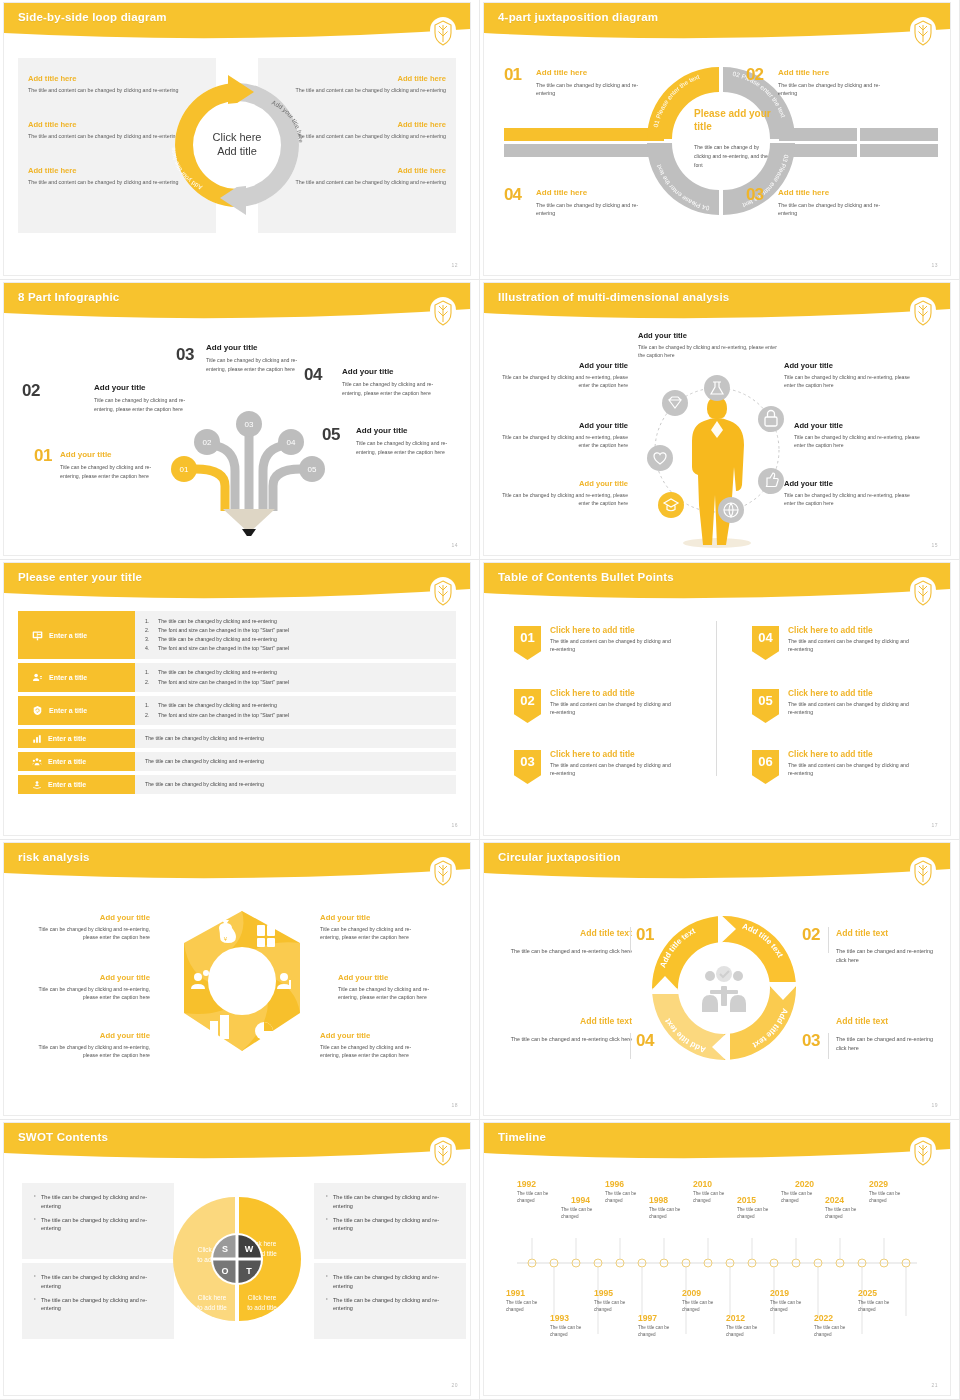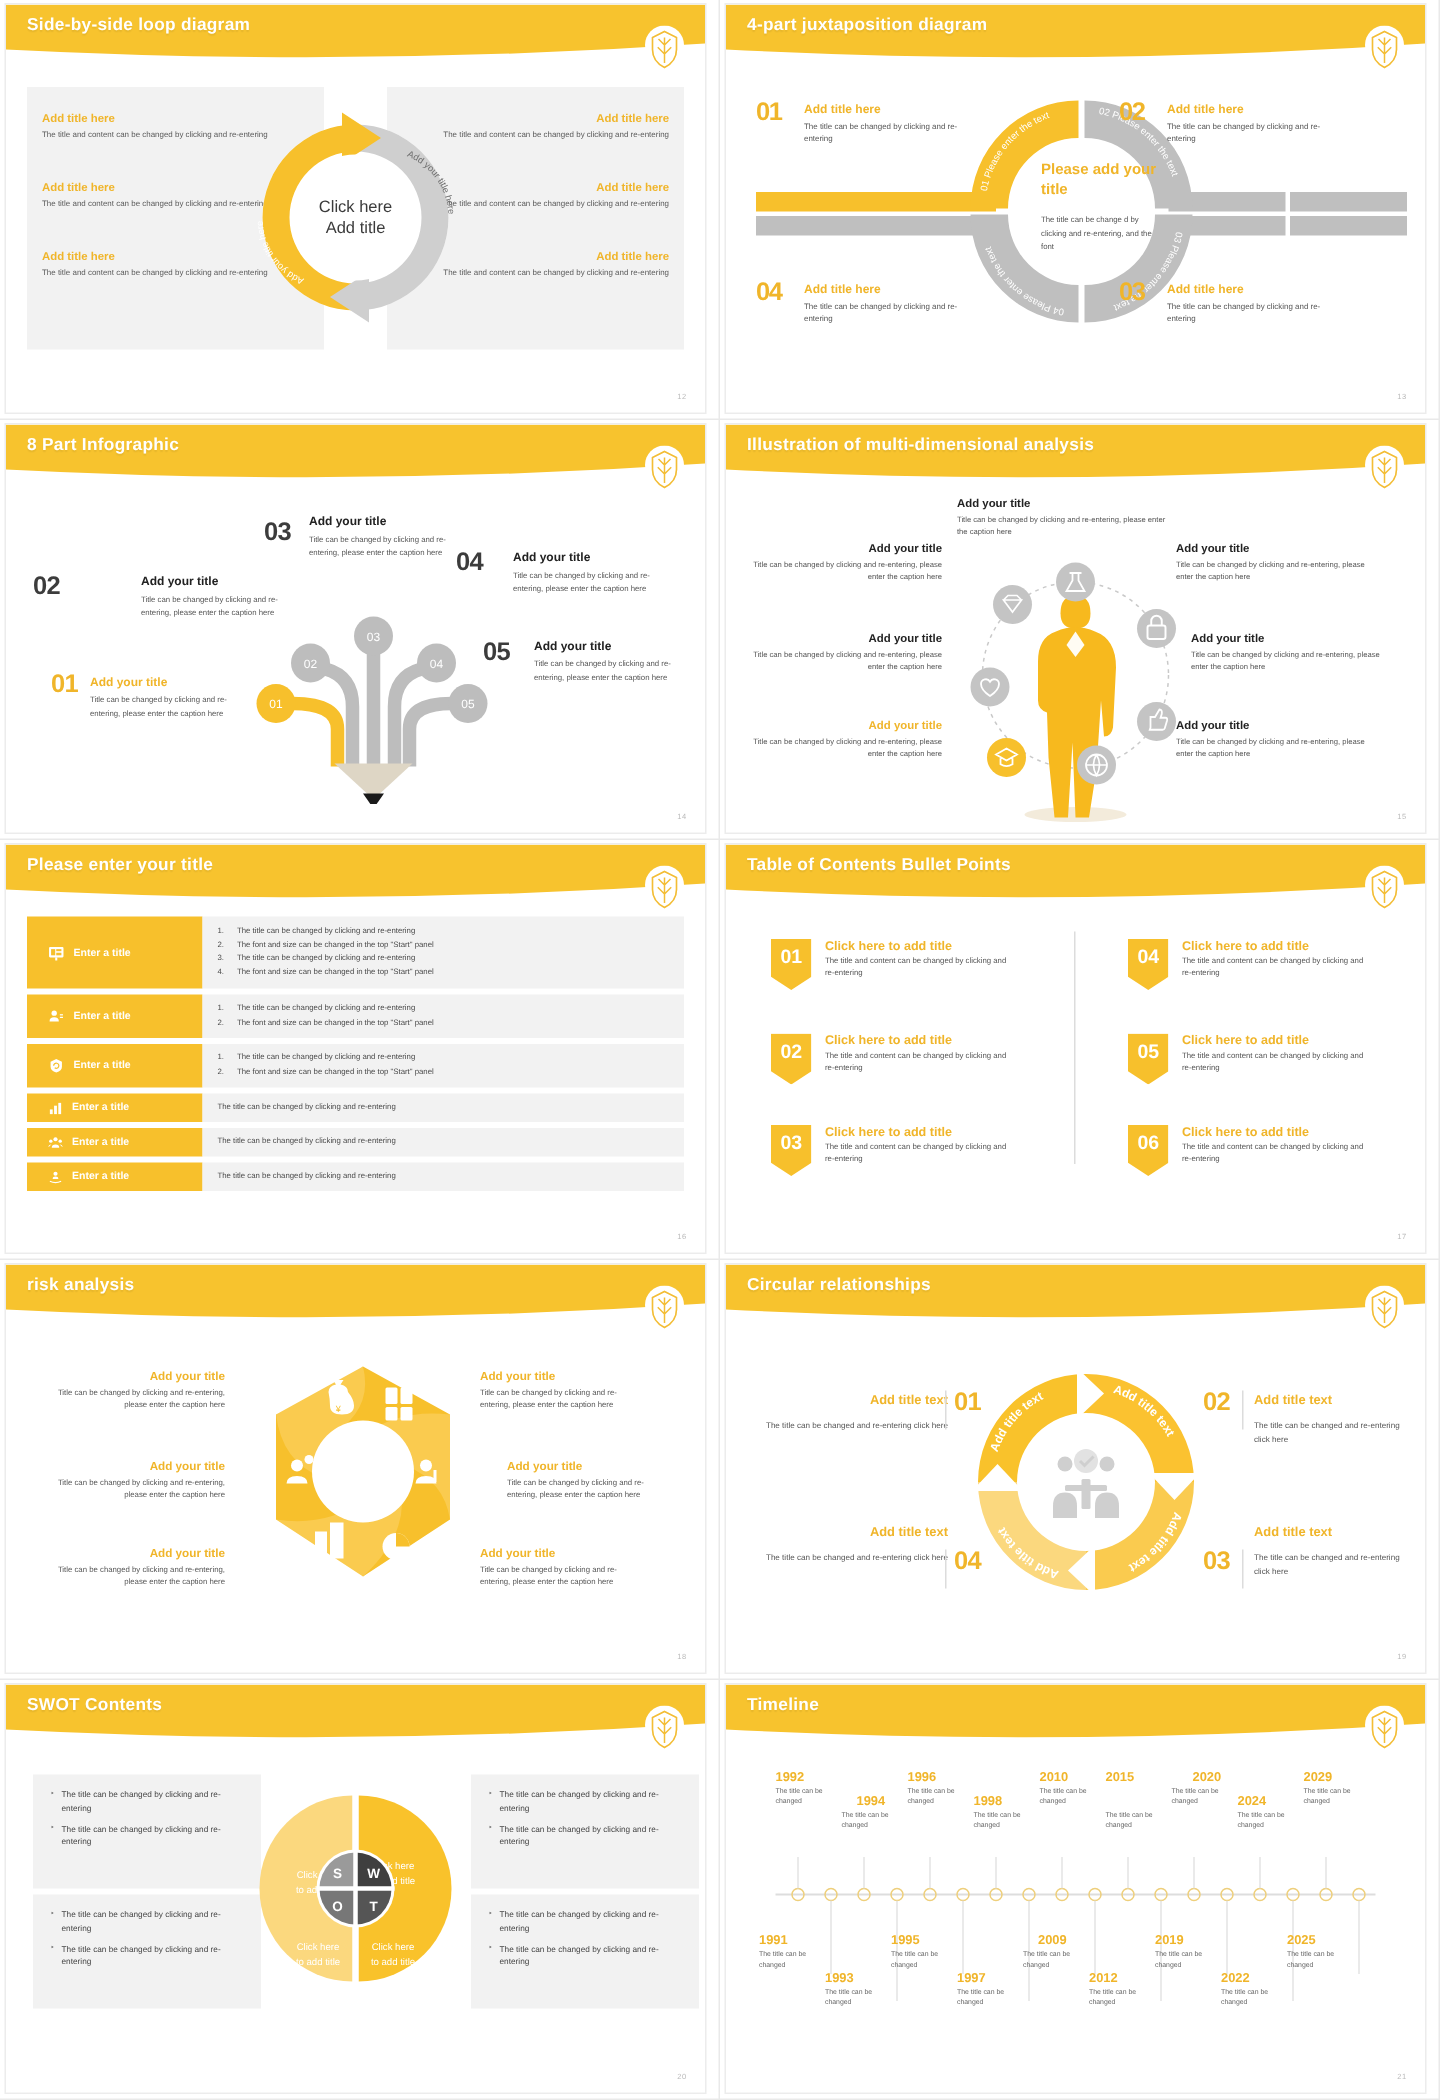--- a/index.html
+++ b/index.html
@@ -632,21 +632,21 @@
   </div>
     </div>
 
   <div class="slide">
       <div class="slide-inner">
     <div class="hdr">
       <svg width="466" height="40" viewBox="0 0 466 40">
             <path d="M0,0 H466 V26 Q233,42 0,30 Z" fill="#F7C32E"></path>
           </svg>
     </div>
-    <div class="hdr-title">Circular relationships</div>
+    <div class="hdr-title">Circular juxtaposition</div>
     <svg class="logo" viewBox="0 0 26 30">
           <circle cx="13" cy="13" r="13" fill="#fff"></circle>
           <path d="M13 4 L21 8 V16 Q21 24 13 28 Q5 24 5 16 V8 Z" fill="none" stroke="#F3BD35" stroke-width="1.1"></path>
           <path d="M13 8 V25 M13 13 L9 9 M13 13 L17 9 M13 19 L8.5 14.5 M13 19 L17.5 14.5" stroke="#F3BD35" stroke-width="1" fill="none"></path>
         </svg>
 
     <svg style="position:absolute;left:160px;top:65px;width:160px;height:160px" viewBox="0 0 160 160">
       <path d="M80 8 A72 72 0 0 1 152 80 L126 80 A46 46 0 0 0 80 34 Z" fill="#FBC230"></path>
       <path d="M152 80 A72 72 0 0 1 80 152 L80 126 A46 46 0 0 0 126 80 Z" fill="#FACB4F"></path>
       <path d="M80 152 A72 72 0 0 1 8 80 L34 80 A46 46 0 0 0 80 126 Z" fill="#FBD87E"></path>
@@ -823,38 +823,38 @@
     <div class="tl-year" style="left:33px; top:56px">1992</div>
     <div class="tl-desc" style="left:33px; top:68px">The title can be changed</div>
     <div class="tl-year" style="left:87px; top:72px">1994</div>
     <div class="tl-desc" style="left:77px; top:84px">The title can be changed</div>
     <div class="tl-year" style="left:121px; top:56px">1996</div>
     <div class="tl-desc" style="left:121px; top:68px">The title can be changed</div>
     <div class="tl-year" style="left:165px; top:72px">1998</div>
     <div class="tl-desc" style="left:165px; top:84px">The title can be changed</div>
     <div class="tl-year" style="left:209px; top:56px">2010</div>
     <div class="tl-desc" style="left:209px; top:68px">The title can be changed</div>
-    <div class="tl-year" style="left:253px; top:56px">2015</div>
+    <div class="tl-year" style="left:253px; top:72px">2015</div>
     <div class="tl-desc" style="left:253px; top:84px">The title can be changed</div>
     <div class="tl-year" style="left:311px; top:56px">2020</div>
     <div class="tl-desc" style="left:297px; top:68px">The title can be changed</div>
     <div class="tl-year" style="left:341px; top:72px">2024</div>
     <div class="tl-desc" style="left:341px; top:84px">The title can be changed</div>
     <div class="tl-year" style="left:385px; top:56px">2029</div>
     <div class="tl-desc" style="left:385px; top:68px">The title can be changed</div>
 
     <div class="tl-year" style="left:22px; top:165px">1991</div>
     <div class="tl-desc" style="left:22px; top:177px">The title can be changed</div>
     <div class="tl-year" style="left:66px; top:190px">1993</div>
     <div class="tl-desc" style="left:66px; top:202px">The title can be changed</div>
     <div class="tl-year" style="left:110px; top:165px">1995</div>
     <div class="tl-desc" style="left:110px; top:177px">The title can be changed</div>
     <div class="tl-year" style="left:154px; top:190px">1997</div>
     <div class="tl-desc" style="left:154px; top:202px">The title can be changed</div>
-    <div class="tl-year" style="left:208px; top:165px">2009</div>
+    <div class="tl-year" style="left:198px; top:165px">2009</div>
     <div class="tl-desc" style="left:198px; top:177px">The title can be changed</div>
     <div class="tl-year" style="left:242px; top:190px">2012</div>
     <div class="tl-desc" style="left:242px; top:202px">The title can be changed</div>
     <div class="tl-year" style="left:286px; top:165px">2019</div>
     <div class="tl-desc" style="left:286px; top:177px">The title can be changed</div>
     <div class="tl-year" style="left:330px; top:190px">2022</div>
     <div class="tl-desc" style="left:330px; top:202px">The title can be changed</div>
     <div class="tl-year" style="left:374px; top:165px">2025</div>
     <div class="tl-desc" style="left:374px; top:177px">The title can be changed</div>
 

